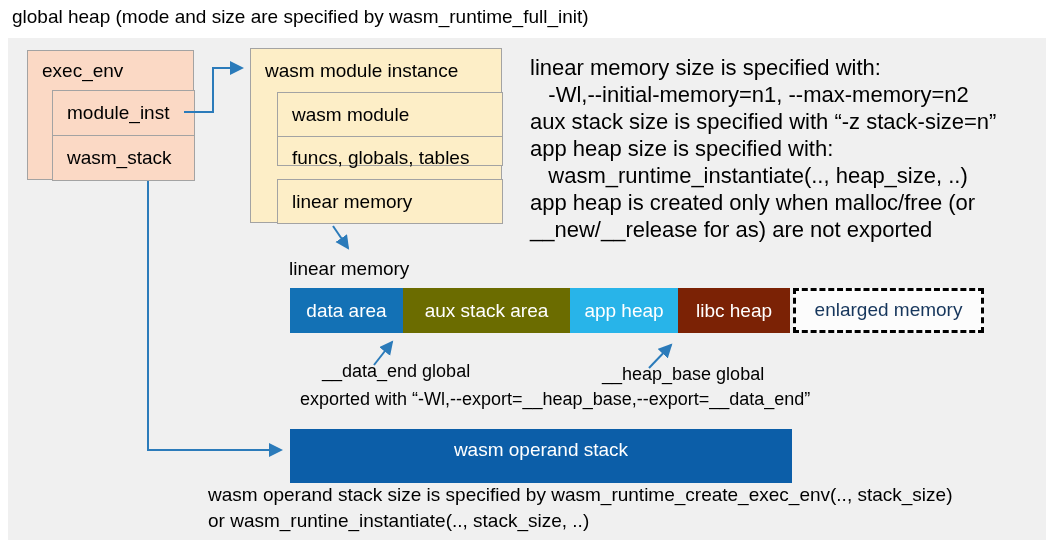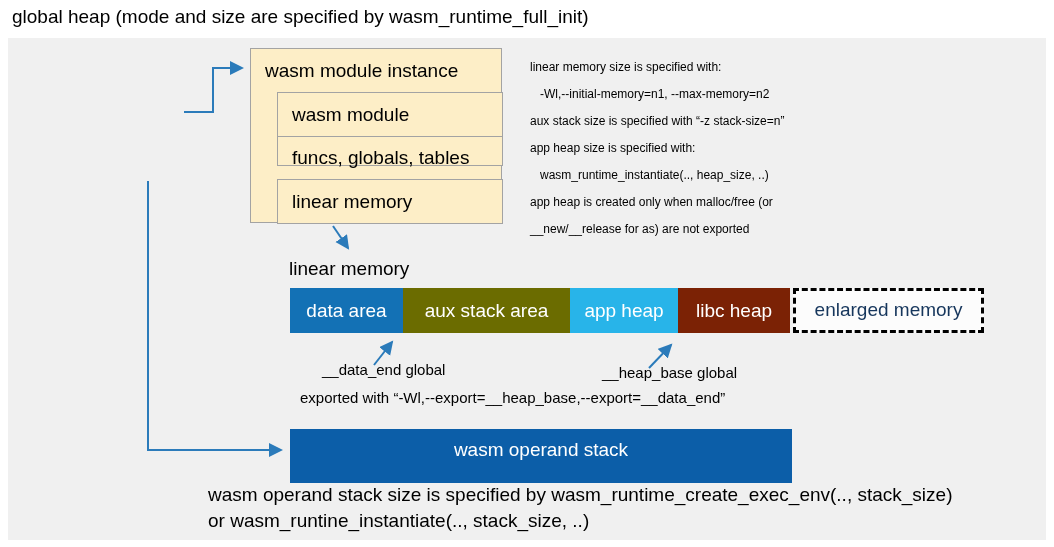--- a/index.html
+++ b/index.html
@@ -23,38 +23,38 @@
   .row { position: absolute; border: 1px solid #a3a3a3; font-size: 19px; color: #000; padding-left: 14px; }
   .exec-env .row { left: 24px; width: 143px; height: 46px; line-height: 44px; background: #fbd9c5; }
   .exec-env .row.r0 { top: 39px; }
   .exec-env .row.r1 { top: 84px; }
   .mod-inst-box .row { left: 26px; width: 226px; background: #fdeec7; }
   .mod-inst-box .row.r0 { top: 43px;  height: 45px; line-height: 43px; }
   .mod-inst-box .row.r1 { top: 87px;  height: 30px; line-height: 42px; }
   .mod-inst-box .row.r2 { top: 130px; height: 45px; line-height: 43px; }
 
   
-  .notes { position: absolute; left: 530px; top: 54px; width: 505px; font-size: 12px; line-height: 27px; color: #000; }
+  .notes { position: absolute; left: 530px; top: 54px; width: 505px; font-size: 22px; line-height: 27px; color: #000; }
   .notes div { white-space: pre; }
 
   
   .lm-label { position: absolute; left: 289px; top: 258px; font-size: 19px; color: #000; }
   .lm-bar { position: absolute; left: 290px; top: 288px; height: 45px; display: flex; }
   .seg { height: 45px; color: #fff; font-size: 19px; text-align: center; line-height: 45px; }
   .seg-data { width: 113px; background: #1371b5; }
   .seg-aux  { width: 167px; background: #6b6c00; }
   .seg-app  { width: 108px; background: #28b4e9; }
   .seg-libc { width: 112px; background: #7b2205; }
   .seg-enlarged {
     position: absolute; left: 793px; top: 288px; width: 191px; height: 45px;
     background: #fcfcfc; border: 3px dashed #000; color: #16365c;
     font-size: 19px; text-align: center; line-height: 38px;
   }
 
-  .anno { position: absolute; font-size: 15px; color: #000; }
+  .anno { position: absolute; font-size: 18px; color: #000; }
   .anno-data-end  { left: 322px; top: 361px; }
   .anno-heap-base { left: 602px; top: 364px; }
   .anno-export    { left: 300px; top: 389px; }
 
   .operand-bar {
     position: absolute; left: 290px; top: 429px; width: 502px; height: 54px;
     background: #0c5ea8; color: #fff; font-size: 19px; text-align: center; line-height: 42px;
   }
 
   .footer { position: absolute; left: 208px; top: 482px; font-size: 19px; line-height: 26px; color: #000; }
@@ -63,20 +63,25 @@
 </style>
 </head>
 <body>
 
 <div class="canvas">
 
   <div class="panel"></div>
 
   <div class="title">global heap (mode and size are specified by wasm_runtime_full_init)</div>
 
+  <div class="sbox exec-env">
+    <div class="hdr">exec_env</div>
+    <div class="row r0">module_inst</div>
+    <div class="row r1">wasm_stack</div>
+  </div>
 
   <div class="sbox mod-inst-box">
     <div class="hdr">wasm module instance</div>
     <div class="row r0">wasm module</div>
     <div class="row r1">funcs, globals, tables</div>
     <div class="row r2">linear memory</div>
   </div>
 
   <div class="notes">
     <div>linear memory size is specified with:</div>

